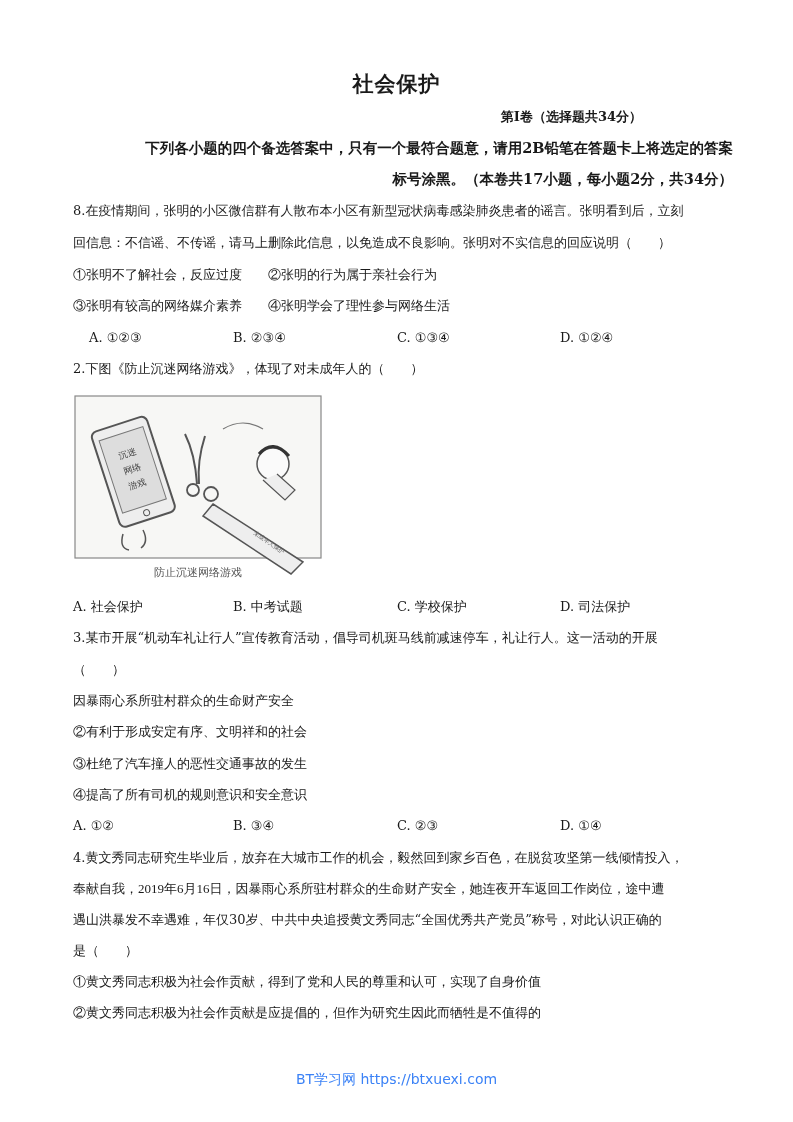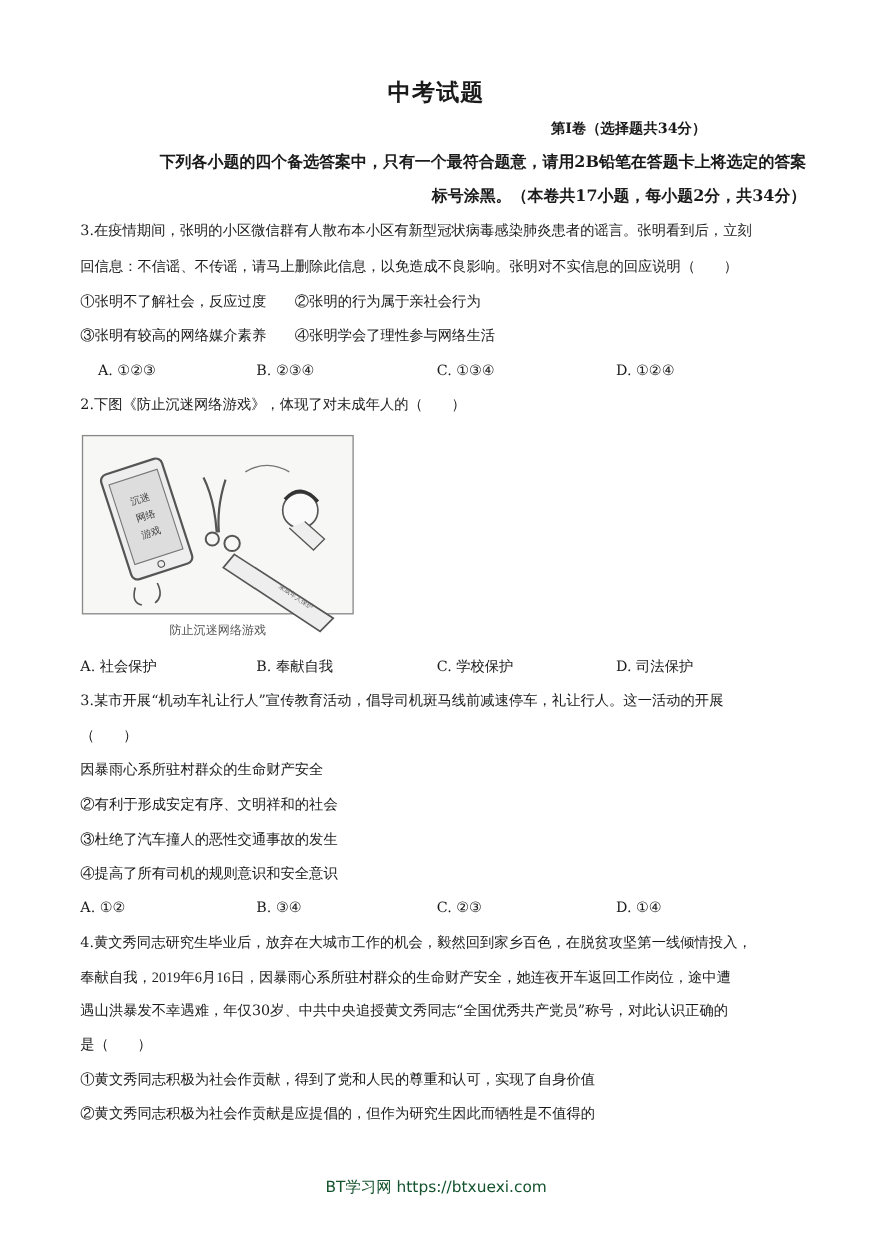--- a/index.html
+++ b/index.html
@@ -8,37 +8,37 @@
   .page { position:absolute; left:0; top:0; width:793px; height:1122px; }
   .title { position:absolute; left:0; width:793px; top:70px; text-align:center;
            font-size:21px; font-weight:bold; letter-spacing:1px; }
   .subtitle { position:absolute; left:0; width:642px; top:108px; text-align:right;
               font-size:13px; font-weight:bold; }
   .instr { position:absolute; left:73px; width:660px; font-size:14.5px; font-weight:bold; line-height:31px;text-align:right; }
   .line { position:absolute; left:73px; font-size:13px; white-space:nowrap; line-height:16px; }
   .opt { position:absolute; font-size:13px; white-space:nowrap; line-height:16px; }
   .figure { position:absolute; left:73px; top:394px; width:250px; height:190px; }
   .footer { position:absolute; left:0; width:793px; top:1071px; text-align:center;
-            font-family:"DejaVu Sans","Liberation Sans",sans-serif; font-size:14px; color:#14532d; }
+            font-family:"DejaVu Sans","Liberation Sans",sans-serif; font-size:14px; color:#3b82f6; }
 </style>
 </head>
 <body>
 
 <div class="page">
 
-  <div class="title">中考试题</div>
+  <div class="title">社会保护</div>
   <div class="subtitle">第I卷（选择题共34分）</div>
 
   <div class="instr" style="top:132px;">
     <div>下列各小题的四个备选答案中，只有一个最符合题意，请用2B铅笔在答题卡上将选定的答案</div>
     <div>标号涂黑。（本卷共17小题，每小题2分，共34分）</div>
   </div>
 
   <div>
-    <div class="line" style="top:203px;">3.在疫情期间，张明的小区微信群有人散布本小区有新型冠状病毒感染肺炎患者的谣言。张明看到后，立刻</div>
+    <div class="line" style="top:203px;">8.在疫情期间，张明的小区微信群有人散布本小区有新型冠状病毒感染肺炎患者的谣言。张明看到后，立刻</div>
     <div class="line" style="top:235px;">回信息：不信谣、不传谣，请马上删除此信息，以免造成不良影响。张明对不实信息的回应说明（　　）</div>
     <div class="line" style="top:267px;">①张明不了解社会，反应过度　　②张明的行为属于亲社会行为</div>
     <div class="line" style="top:298px;">③张明有较高的网络媒介素养　　④张明学会了理性参与网络生活</div>
     <div class="opt" style="left:89px; top:330px;">A. ①②③</div>
     <div class="opt" style="left:233px; top:330px;">B. ②③④</div>
     <div class="opt" style="left:397px; top:330px;">C. ①③④</div>
     <div class="opt" style="left:560px; top:330px;">D. ①②④</div>
   </div>
 
   <div>
@@ -67,21 +67,21 @@
 
         <circle cx="200" cy="70" r="16" fill="#fafafa" stroke="#555" stroke-width="1.5"></circle>
         <path d="M186 60 q14 -16 30 2" stroke="#333" fill="none" stroke-width="3"></path>
         <path d="M190 86 l22 20 l10 -10 l-18 -16" fill="#eee" stroke="#555" stroke-width="1.2"></path>
         <path d="M150 35 q20 -12 40 0" stroke="#777" fill="none" stroke-width="1.2"></path>
         <text x="125" y="182" font-size="11" text-anchor="middle" fill="#555" font-family="DejaVu Sans, sans-serif">防止沉迷网络游戏</text>
       </svg>
     </div>
 
     <div class="opt" style="left:73px; top:599px;">A.  社会保护</div>
-    <div class="opt" style="left:233px; top:599px;">B.  奉献自我</div>
+    <div class="opt" style="left:233px; top:599px;">B.  中考试题</div>
     <div class="opt" style="left:397px; top:599px;">C.  学校保护</div>
     <div class="opt" style="left:560px; top:599px;">D.  司法保护</div>
   </div>
 
   <div>
     <div class="line" style="top:630px;">3.某市开展“机动车礼让行人”宣传教育活动，倡导司机斑马线前减速停车，礼让行人。这一活动的开展</div>
     <div class="line" style="top:662px;">（　　）</div>
     <div class="line" style="top:693px;">因暴雨心系所驻村群众的生命财产安全</div>
     <div class="line" style="top:724px;">②有利于形成安定有序、文明祥和的社会</div>
     <div class="line" style="top:756px;">③杜绝了汽车撞人的恶性交通事故的发生</div>

